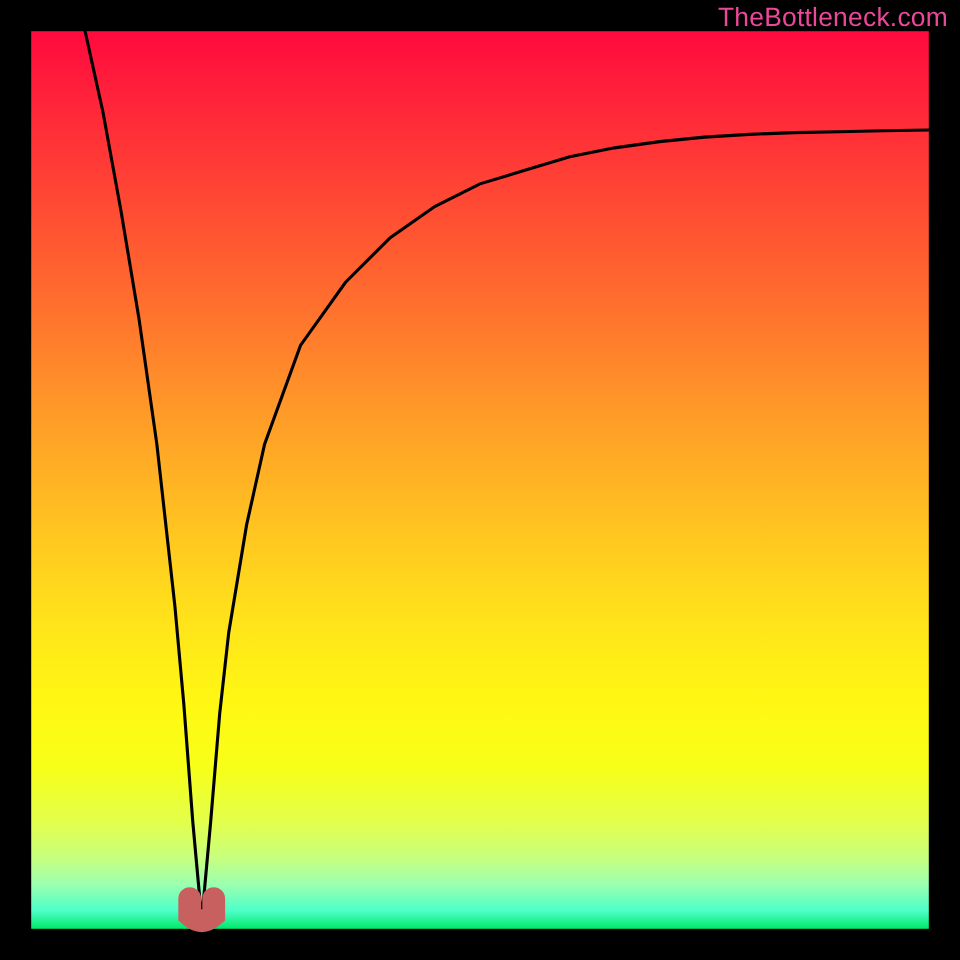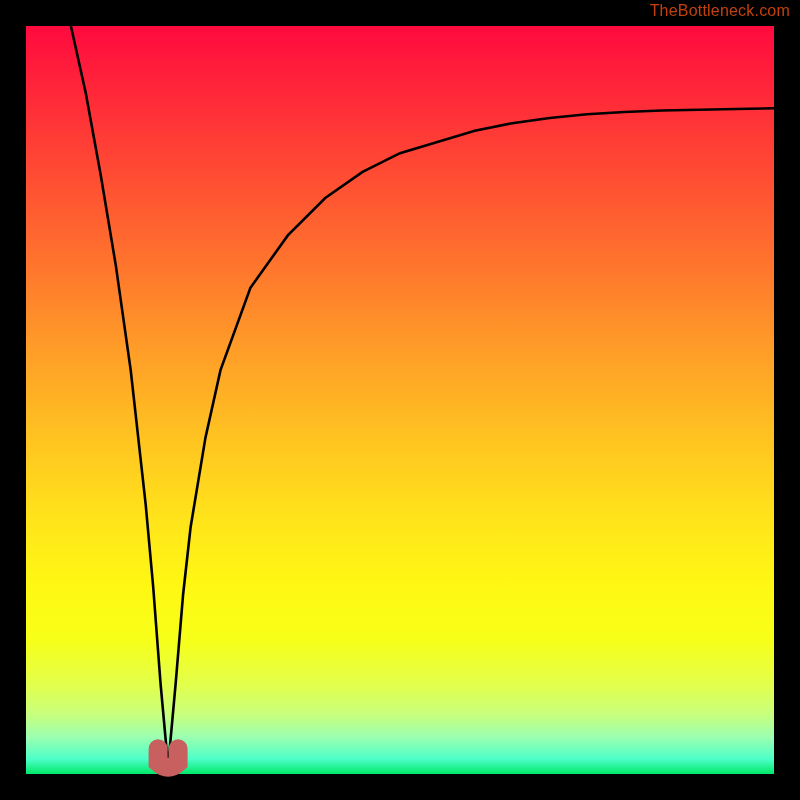--- a/index.html
+++ b/index.html
@@ -39,22 +39,22 @@
       #c8ff7d 92%,
       #9dffb0 95%,
       #4dffc8 98%,
       #00e868 100%
     );
   }
   .watermark {
     position: absolute;
     top: 2px;
     right: 10px;
-    color: #c2410c;
-    font-size: 16px;
+    color: #ec4899;
+    font-size: 22px;
     letter-spacing: 0.2px;
     user-select: none;
     text-align: center;
   }
   svg.curve {
     position: absolute;
     left: 0;
     top: 0;
     width: 748px;
     height: 748px;

